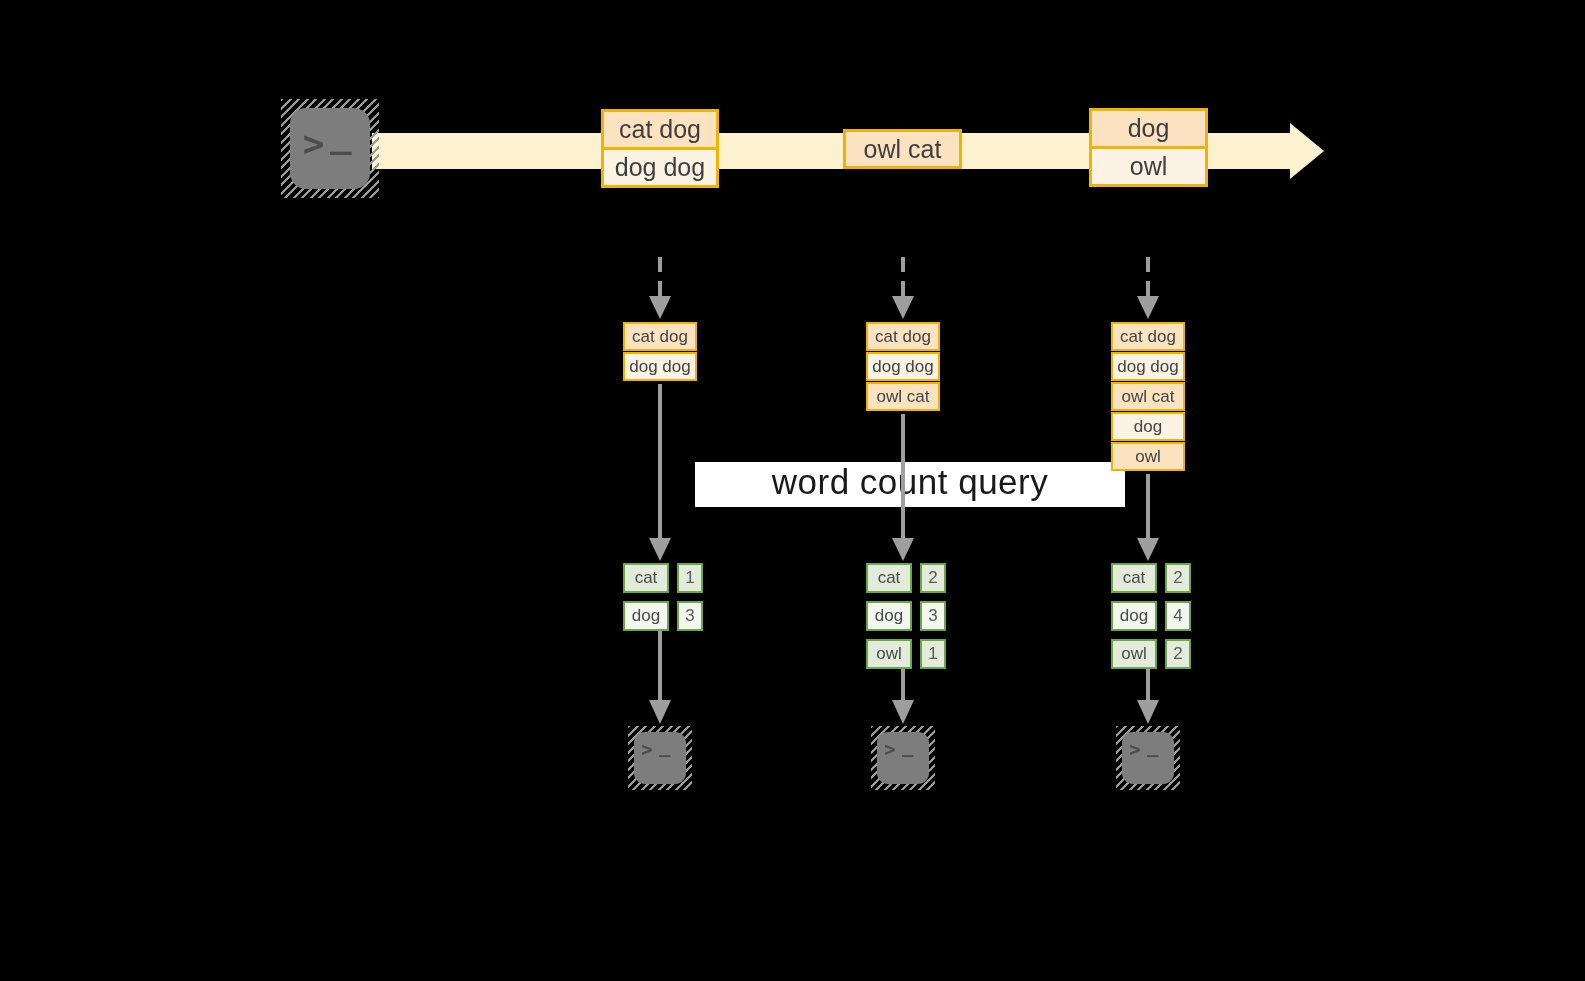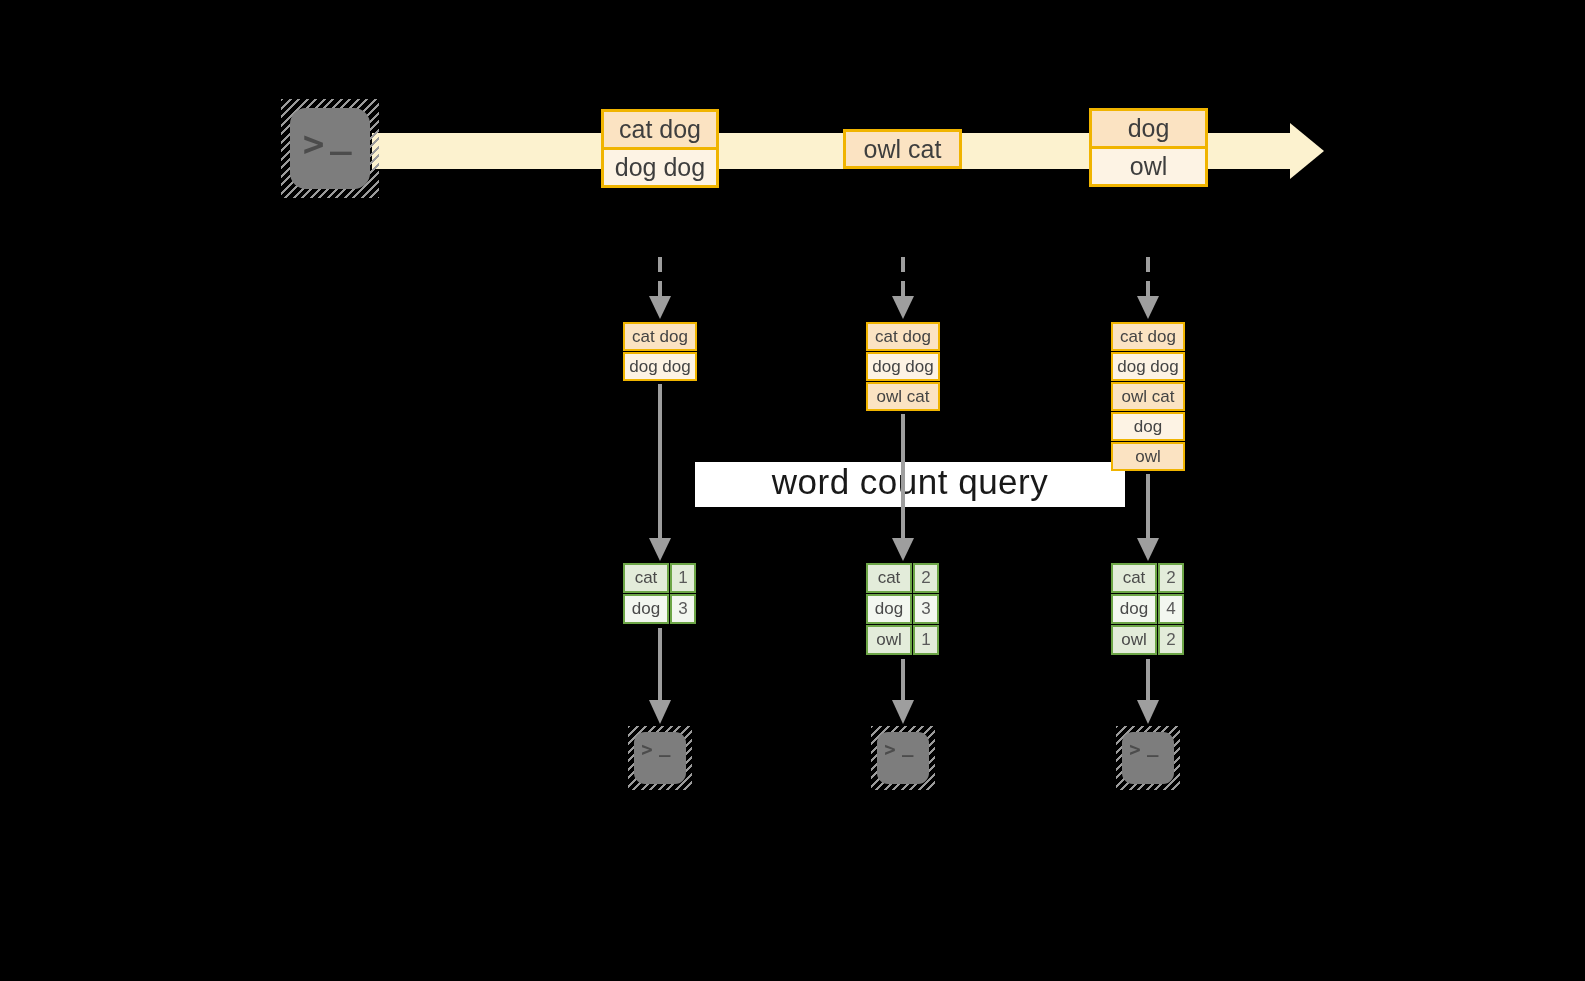--- a/index.html
+++ b/index.html
@@ -55,21 +55,21 @@
     display:grid;grid-auto-rows:29px;row-gap:1px;
   }
   .strow{
     box-sizing:border-box;border:2px solid #f0b400;background:#fdf3e4;
     line-height:25px;text-align:center;font-size:17px;color:#444;
   }
   .stbox .strow:nth-child(odd){background:#fbe3c2;}
   
   .gtable{
     position:absolute;z-index:3;
-    display:grid;grid-template-columns:46px 26px;grid-auto-rows:30px;gap:1px;
+    display:grid;grid-template-columns:46px 26px;grid-auto-rows:30px;gap:8px;
   }
   .gcell{
     box-sizing:border-box;border:2px solid #6da647;background:#f3f7f0;
     line-height:26px;text-align:center;font-size:17px;color:#4a4a4a;
   }
   .gtable .gcell:nth-child(4n+1),.gtable .gcell:nth-child(4n+2){background:#e3ecda;}
   .gnum{color:#5a5a5a;}
   
   .query-banner{
     position:absolute;left:695px;top:462px;width:430px;height:45px;z-index:1;

